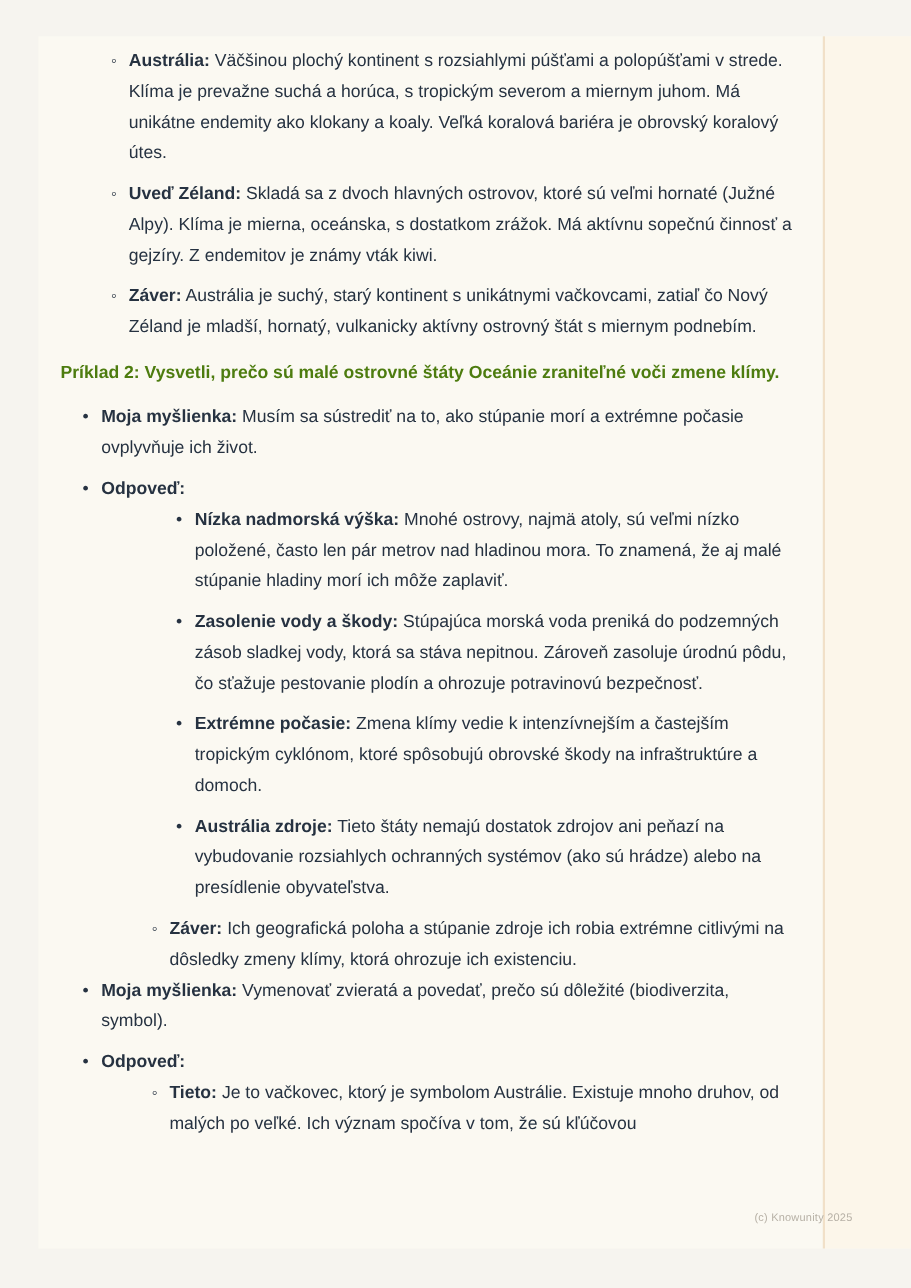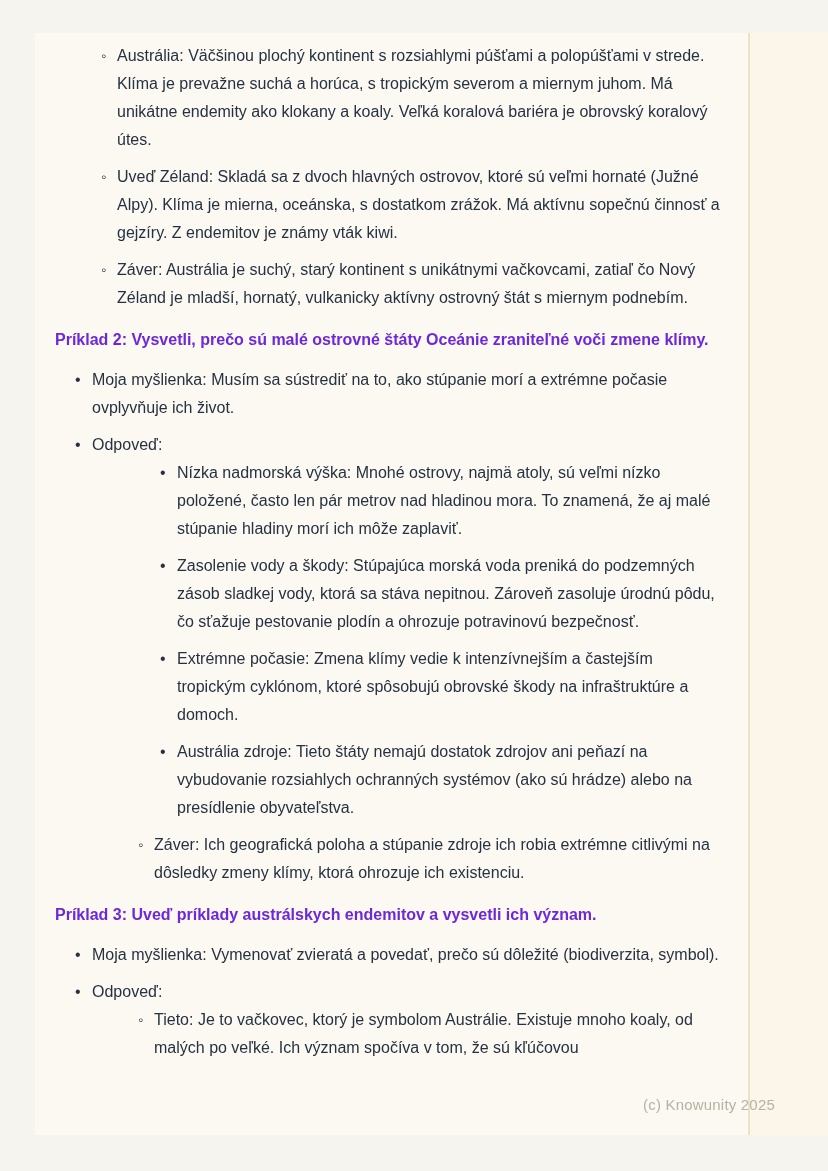--- a/index.html
+++ b/index.html
@@ -37,48 +37,48 @@
   }
   .content {
     position: absolute;
     left: 20px;
     top: 9px;
     width: 665px;
     color: #263241;
     font-size: 16px;
     line-height: 28px;
   }
-  .content .lead { font-weight: 400; }
+  .content .lead { font-weight: 700; }
   h3 {
     margin: 14px 0 12px 0;
     font-size: 16px;
     line-height: 28px;
     font-weight: 700;
-    color: #6d28d9;
+    color: #4d7c0f;
   }
   ul { list-style: none; margin: 0; padding: 0; }
   li { position: relative; margin: 0 0 9px 0; }
   li:last-child { margin-bottom: 0; }
   ul.sub { margin-top: 0; }
   
   li.lv1 { padding-left: 37px; }
   li.lv1 > .mk { position: absolute; left: 20px; top: 0; }
   
   li.lv2c { padding-left: 62px; }
   li.lv2c > .mk { position: absolute; left: 46px; top: 0; font-size: 15px; }
   li.lv2c.in-sub { padding-left: 25px; margin-left: 37px; }
   li.lv2c.in-sub > .mk { left: 9px; }
   
   li.lv2d { padding-left: 48px; margin-left: 37px; }
   li.lv2d > .mk { position: absolute; left: 31px; top: 0; }
   .footer {
     position: absolute;
     right: 53px;
     bottom: 22px;
-    font-size: 15px;
+    font-size: 10px;
     letter-spacing: 0.2px;
     color: #b7b1a6;
   }
 </style>
 </head>
 <body>
 
 <div class="card">
   <div class="right-strip"></div>
   <div class="edge-rule"></div>
@@ -137,36 +137,35 @@
           </li>
           <li class="lv2c in-sub">
             <span class="mk">◦</span>
             <span class="lead">Záver:</span>
             <span>Ich geografická poloha a stúpanie zdroje ich robia extrémne citlivými na dôsledky zmeny klímy, ktorá ohrozuje ich existenciu.</span>
           </li>
         </ul>
       </li>
     </ul>
 
-    <h3>Príklad 3: Uveď príklady austrálskych endemitov a vysvetli ich význam.</h3>
 
     <ul>
       <li class="lv1">
         <span class="mk">•</span>
         <span class="lead">Moja myšlienka:</span>
         <span>Vymenovať zvieratá a povedať, prečo sú dôležité (biodiverzita, symbol).</span>
       </li>
       <li class="lv1">
         <span class="mk">•</span>
         <span class="lead">Odpoveď:</span>
         <ul class="sub">
           <li class="lv2c in-sub">
             <span class="mk">◦</span>
             <span class="lead">Tieto:</span>
-            <span>Je to vačkovec, ktorý je symbolom Austrálie. Existuje mnoho koaly, od malých po veľké. Ich význam spočíva v tom, že sú kľúčovou</span>
+            <span>Je to vačkovec, ktorý je symbolom Austrálie. Existuje mnoho druhov, od malých po veľké. Ich význam spočíva v tom, že sú kľúčovou</span>
           </li>
         </ul>
       </li>
     </ul>
 
   </div>
 
   <div class="footer">(c) Knowunity 2025</div>
 </div>
 

